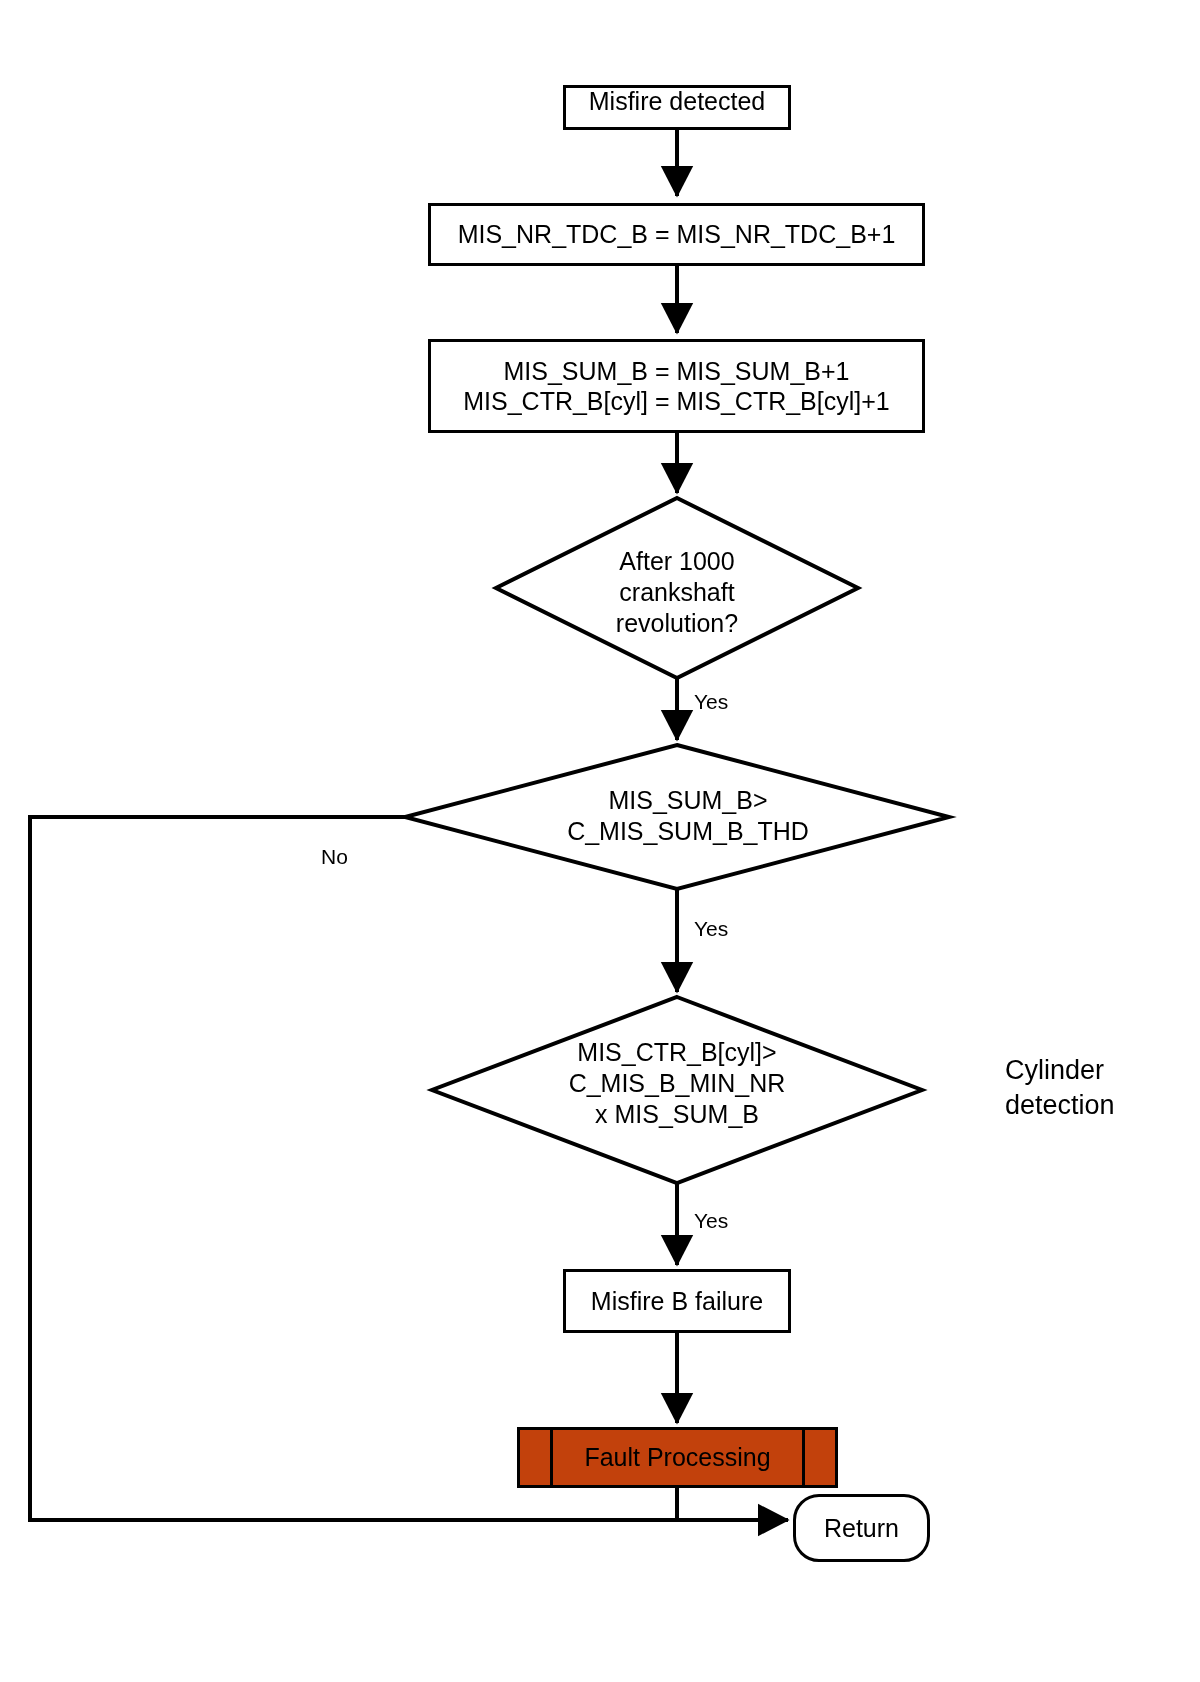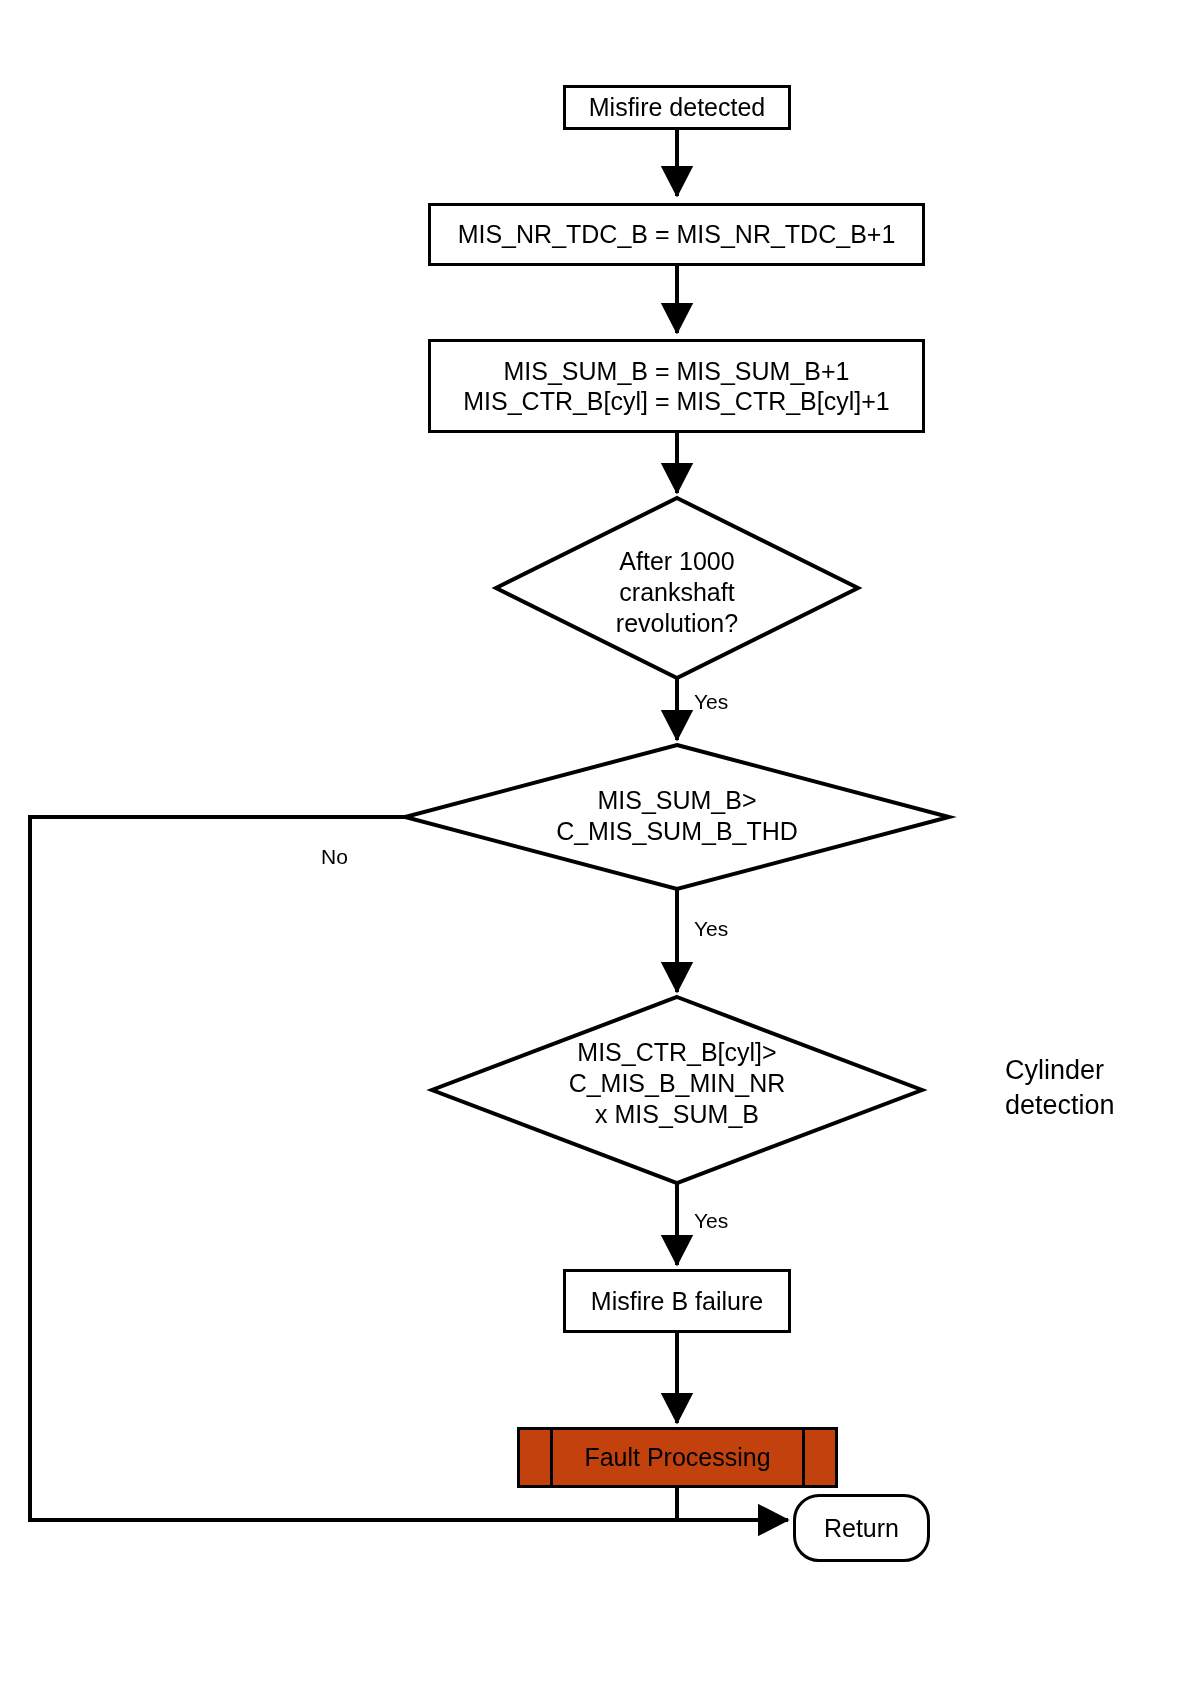--- a/index.html
+++ b/index.html
@@ -54,21 +54,20 @@
     overflow: visible;
   }
   .proc-box .lines {
     width: 100%;
     text-align: center;
     white-space: pre-line;
   }
   
   .clip-low {
     align-items: flex-start;
-    padding-top: 6px;
     overflow: hidden;
   }
   
   .subproc {
     border: 3px solid #000;
     background: #c2410c;
     display: flex;
     align-items: center;
     justify-content: center;
     font-size: 25px;
@@ -164,21 +163,21 @@
 
   <div class="abs proc-box" style="left:428px; top:339px; width:497px; height:94px;">
     <div class="lines">MIS_SUM_B = MIS_SUM_B+1
 MIS_CTR_B[cyl] = MIS_CTR_B[cyl]+1</div>
   </div>
 
   <div class="abs diamond-text clipped" style="left:497px; top:546px; width:360px; height:132px;">After 1000
 crankshaft
 revolution?</div>
 
-  <div class="abs diamond-text" style="left:437px; top:785px; width:480px; height:70px;">MIS_SUM_B&gt;
+  <div class="abs diamond-text" style="left:448px; top:785px; width:480px; height:70px;">MIS_SUM_B&gt;
 C_MIS_SUM_B_THD</div>
 
   <div class="abs diamond-text" style="left:457px; top:1037px; width:440px; height:110px;">MIS_CTR_B[cyl]&gt;
 C_MIS_B_MIN_NR
 x MIS_SUM_B</div>
 
   <div class="abs proc-box" style="left:563px; top:1269px; width:228px; height:64px;">
     <div class="lines">Misfire B failure</div>
   </div>
 

